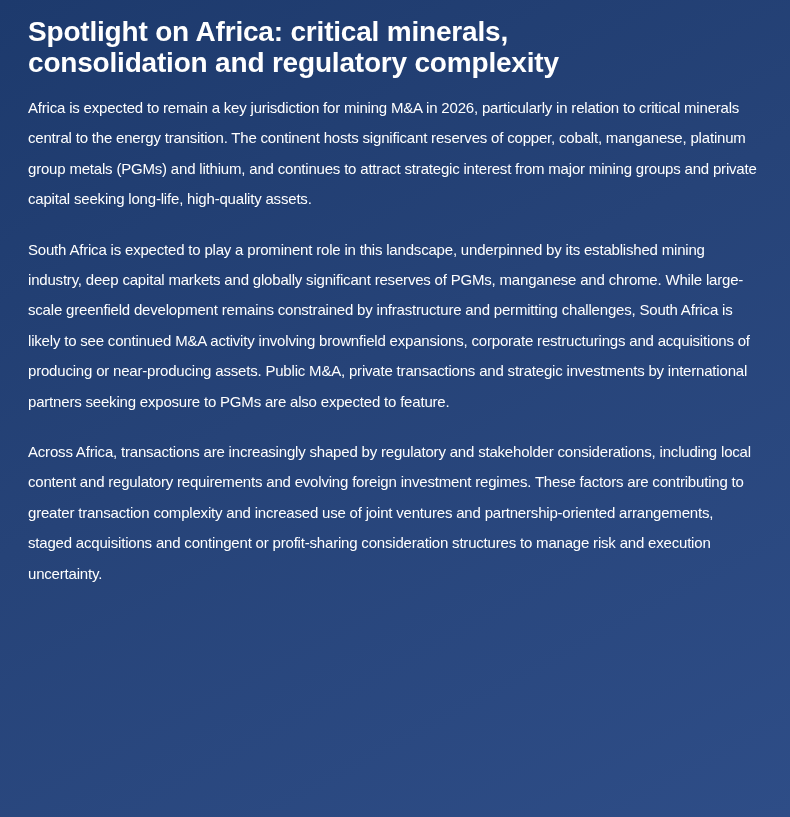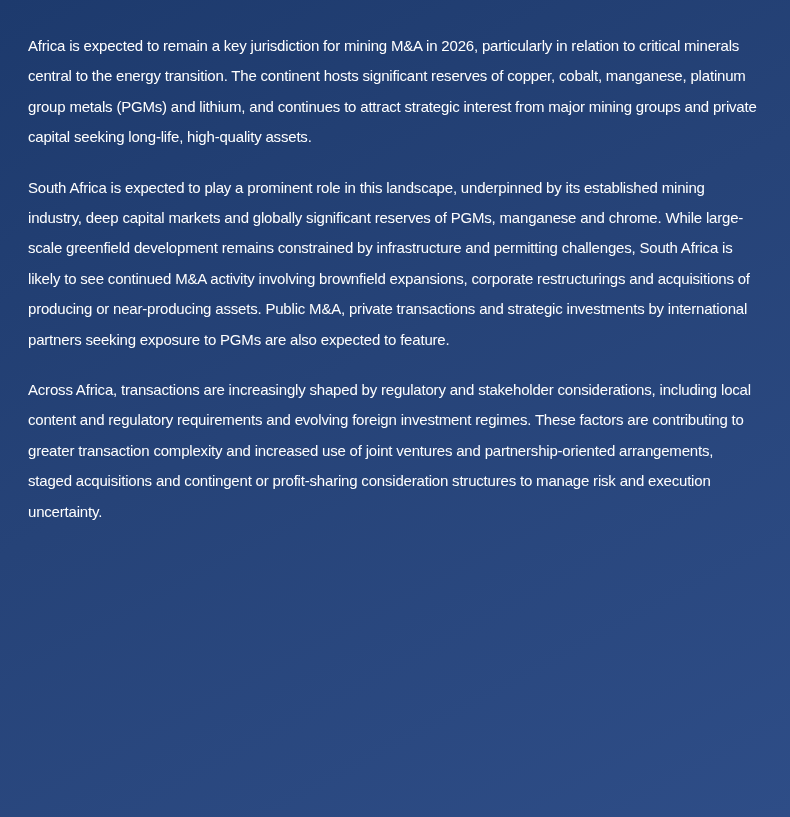--- a/index.html
+++ b/index.html
@@ -38,20 +38,22 @@
     line-height: 30.4px;
     font-weight: normal;
     color: var(--text, #ffffff);
   }
 </style>
 </head>
 <body>
 
 <article class="panel" style="--bg-top: #1d3a6d; --bg-mid: #264378; --bg-bottom: #2e4d87; --text: #ffffff;">
   <h1 class="section-title">
+    <span class="title-line">Spotlight on Africa: critical minerals,</span>
+    <span class="title-line">consolidation and regulatory complexity</span>
   </h1>
 
   <div class="body-copy">
     <p>Africa is expected to remain a key jurisdiction for mining M&amp;A in 2026, particularly in relation to critical minerals central to the energy transition.  The continent hosts significant reserves of copper, cobalt, manganese, platinum group metals (PGMs) and lithium, and continues to attract strategic interest from major mining groups and private capital seeking long-life, high-quality assets.</p>
     <p>South Africa is expected to play a prominent role in this landscape, underpinned by its established mining industry, deep capital markets and globally significant reserves of PGMs, manganese and chrome.  While large-scale greenfield development remains constrained by infrastructure and permitting challenges, South Africa is likely to see continued M&amp;A activity involving brownfield expansions, corporate restructurings and acquisitions of producing or near-producing assets.  Public M&amp;A, private transactions and strategic investments by international partners seeking exposure to PGMs are also expected to feature.</p>
     <p>Across Africa, transactions are increasingly shaped by regulatory and stakeholder considerations, including local content and regulatory requirements and evolving foreign investment regimes.  These factors are contributing to greater transaction complexity and increased use of joint ventures and partnership-oriented arrangements, staged acquisitions and contingent or profit-sharing consideration structures to manage risk and execution uncertainty.</p>
   </div>
 </article>
 
 </body></html>

